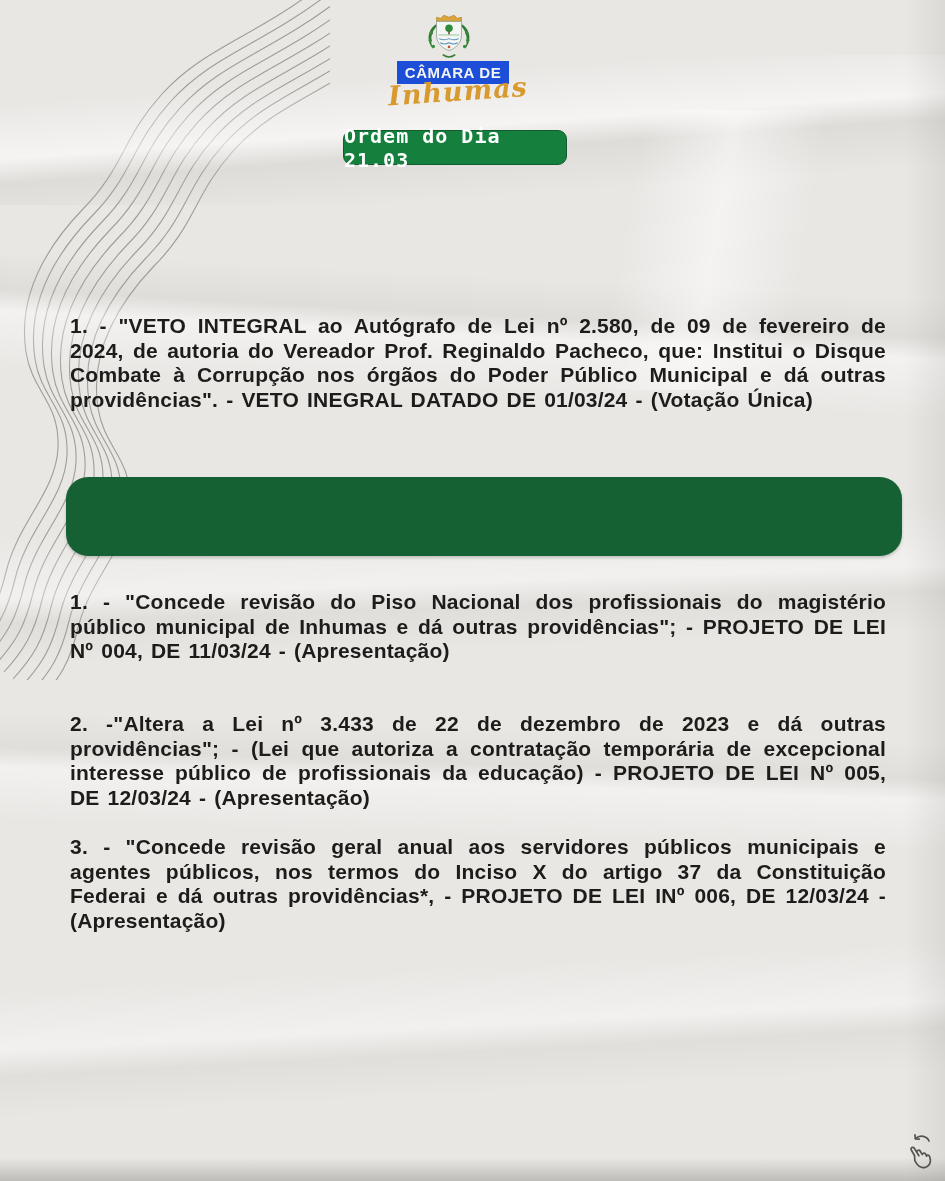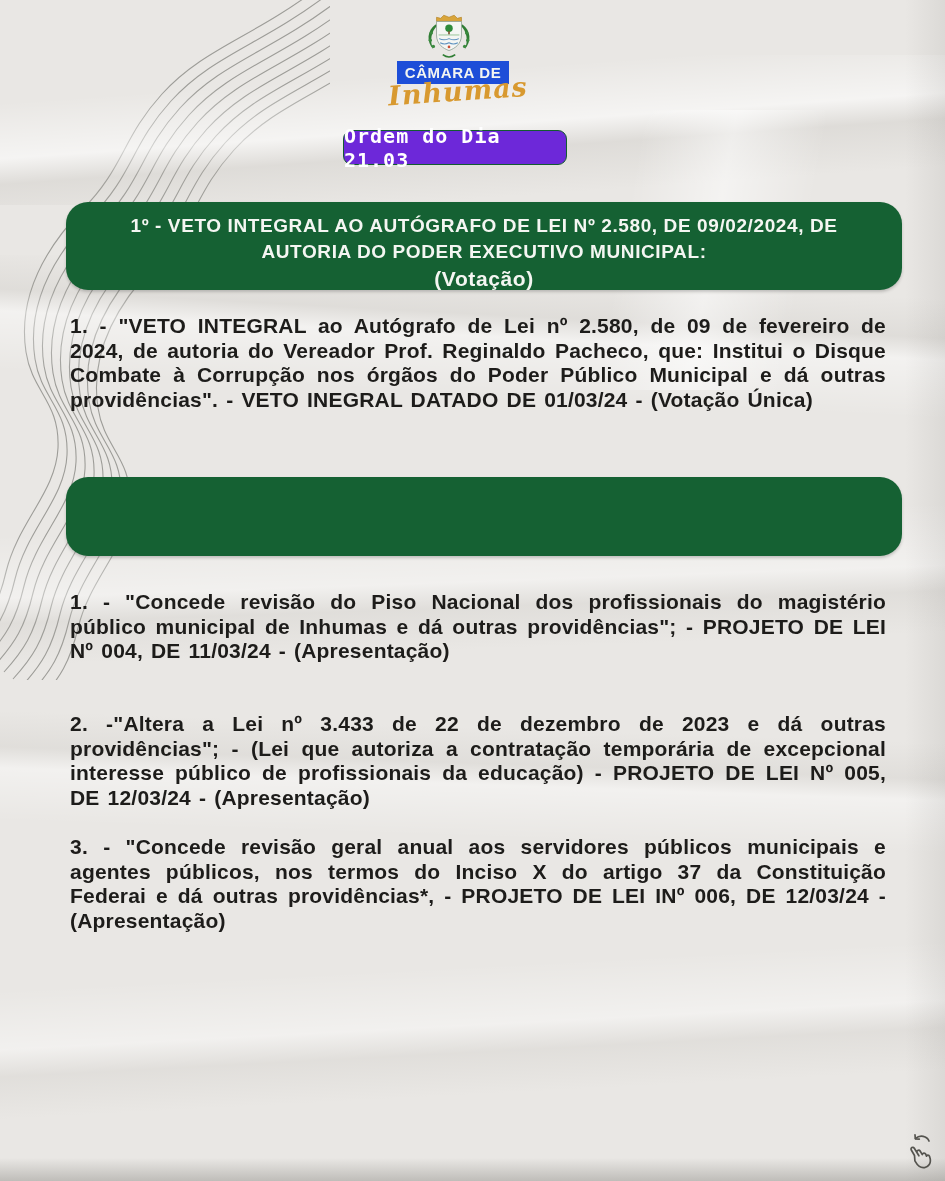--- a/index.html
+++ b/index.html
@@ -29,21 +29,21 @@
     color:#f3f5f1;font-weight:bold;font-size:15px;letter-spacing:.6px;
   }
   .org-script{
     position:absolute;left:388px;top:76px;width:130px;text-align:center;
     font-family:"DejaVu Serif",serif;font-style:italic;font-weight:bold;
     font-size:27px;color:#d8992f;transform:rotate(-4deg);letter-spacing:1px;
   }
 
   .badge{
     position:absolute;left:343px;top:130px;width:222px;height:33px;
-    background:#6d28d9;border-radius:9px;border:1px solid #135c30;
+    background:#15803d;border-radius:9px;border:1px solid #135c30;
     display:flex;align-items:center;justify-content:center;
     color:#ffffff;font-family:"DejaVu Sans Mono",monospace;font-weight:bold;
     font-size:20px;letter-spacing:1px;
   }
 
   .banner{
     position:absolute;left:66px;width:836px;background:#156133;border-radius:22px;
     color:#f4f6f2;text-align:center;box-shadow:0 2px 3px rgba(60,60,55,.25);
   }
   .banner-1{top:202px;height:88px;padding-top:0;}
@@ -119,25 +119,20 @@
     <circle cx="25" cy="33.5" r="1.3" fill="#c94e35"></circle>
     <path d="M19 41 q6 4.5 12 0" stroke="#2f7d33" stroke-width="1.5" fill="none"></path>
   </svg>
   <div class="org-bar">
     <span>CÂMARA DE</span>
   </div>
   <div class="org-script">Inhumas</div>
 
   <div class="badge">Ordem do Dia 21.03</div>
 
-  <div class="banner banner-1">
-    <div class="banner-title">1º - VETO INTEGRAL AO AUTÓGRAFO DE LEI Nº 2.580, DE 09/02/2024, DE
-AUTORIA DO PODER EXECUTIVO MUNICIPAL:</div>
-    <div class="banner-sub">(Votação)</div>
-  </div>
   <p class="body-par p-s1-1">1. - "VETO INTEGRAL ao Autógrafo de Lei nº 2.580, de 09 de fevereiro de 2024, de autoria do Vereador Prof. Reginaldo Pacheco, que: Institui o Disque Combate à Corrupção nos órgãos do Poder Público Municipal e dá outras providências". - VETO INEGRAL DATADO DE 01/03/24 - (Votação Única)</p>
 
   <div class="banner banner-2">
   </div>
   <p class="body-par p-s2-1">1. - "Concede revisão do Piso Nacional dos profissionais do magistério público municipal de Inhumas e dá outras providências"; - PROJETO DE LEI Nº 004, DE 11/03/24 - (Apresentação)</p>
   <p class="body-par p-s2-2">2. -"Altera a Lei nº 3.433 de 22 de dezembro de 2023 e dá outras providências"; - (Lei que autoriza a contratação temporária de excepcional interesse público de profissionais da educação) - PROJETO DE LEI Nº 005, DE 12/03/24 - (Apresentação)</p>
   <p class="body-par p-s2-3">3. - "Concede revisão geral anual aos servidores públicos municipais e agentes públicos, nos termos do Inciso X do artigo 37 da Constituição Federai e dá outras providências*, - PROJETO DE LEI INº 006, DE 12/03/24 - (Apresentação)</p>
 
   <svg class="hand" viewBox="0 0 40 44" fill="none" stroke="#55544f" stroke-width="1.7" stroke-linecap="round" stroke-linejoin="round">
     <path d="M28 10 C26 5 19 3.5 14.5 7.5"></path>

